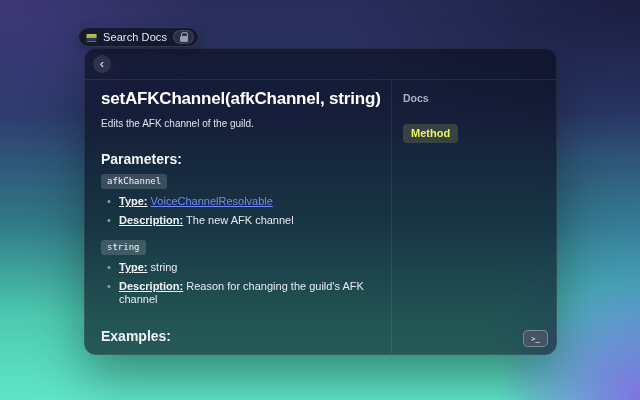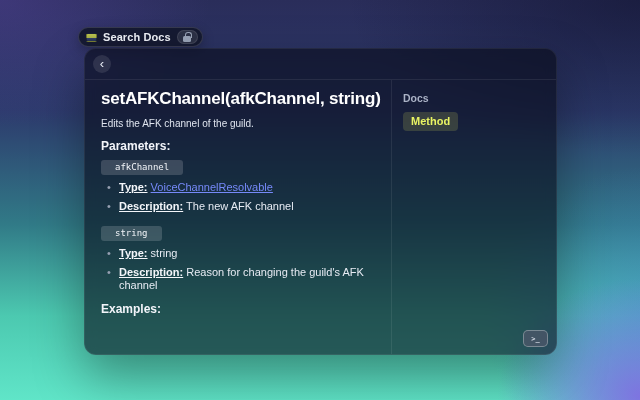--- a/index.html
+++ b/index.html
@@ -19,21 +19,21 @@
   
   .launcher {
     position:absolute; left:78px; top:27px; height:20px;
     display:flex; align-items:center; gap:6px;
     padding:0 4px 0 7px;
     background:rgba(19,24,46,0.92);
     border:1px solid rgba(255,255,255,0.14);
     border-radius:10px;
     box-shadow:0 4px 12px rgba(0,0,0,0.25);
   }
-  .launcher-label { color:#eef1f7; font-size:11px; font-weight:700; letter-spacing:.1px; }
+  .launcher-label { color:#eef1f7; font-size:11px; font-weight:400; letter-spacing:.1px; }
   .fav-icon {
     width:11px; height:9px; border-radius:2px; flex:0 0 auto;
     background:linear-gradient(180deg,#bcc44f 0%,#a8b14a 55%,#31406a 55%,#263253 100%);
     border:1px solid rgba(0,0,0,0.35);
   }
   .lock-chip {
     height:14px; min-width:21px; border-radius:7px;
     background:rgba(255,255,255,0.10);
     border:1px solid rgba(255,255,255,0.10);
     display:flex; align-items:center; justify-content:center;
@@ -66,47 +66,47 @@
     background:rgba(255,255,255,0.10);
     color:#e9edf4; font-size:13px; line-height:16px; text-align:center;
     border:none; cursor:pointer; padding:0;
     font-family:"Liberation Sans", sans-serif;
   }
   .panel-body { flex:1; display:flex; min-height:0; }
 
   .main-col { width:306px; padding:9px 7px 0 16px; min-height:0; }
   .doc-title { color:#ffffff; font-size:17px; font-weight:700; letter-spacing:-0.2px; }
   .doc-summary { color:#dfe4ee; font-size:10px; margin-top:9px; }
-  .section-label { color:#f2f4f9; font-size:12px; font-weight:700; margin-top:10px; }
+  .section-label { color:#f2f4f9; font-size:14px; font-weight:700; margin-top:22px; }
   .code-badge {
     display:inline-block; margin-top:7px;
     font-family:"DejaVu Sans Mono", monospace; font-size:9px;
     color:#f2f4f8; background:rgba(255,255,255,0.16);
-    padding:2px 14px 3px; border-radius:3px;
+    padding:2px 6px 3px; border-radius:3px;
   }
   ul.props { list-style:none; margin-top:6px; }
   ul.props li {
     position:relative; padding-left:18px; margin-bottom:6px;
     color:#e7ebf3; font-size:11px; line-height:13px;
   }
   ul.props li::before {
     content:"•"; position:absolute; left:6px; top:0;
     color:#97a0b2; font-size:11px;
   }
   .b { font-weight:700; color:#f4f6fa;text-decoration:underline; }
   a.type-link { color:#7689f9; text-decoration:underline; cursor:pointer; }
   .returns-line { color:#e7ebf3; font-size:11px; margin-top:7px; }
 
   .side-col {
     flex:1; border-left:1px solid rgba(255,255,255,0.08);
     padding:12px 0 0 11px; position:relative;
   }
   .tags-label { color:#aab2c5; font-size:10.5px; font-weight:700; }
   .tag-badge {
-    display:inline-block; margin-top:8px;
+    display:inline-block; margin-top:20px;
     background:rgba(235,245,95,0.16);
     color:#e9f463; font-size:11px; font-weight:700;
     padding:3px 8px 4px; border-radius:4px;
   }
   .term-btn {
     position:absolute; right:8px; bottom:7px;
     width:25px; height:17px; border-radius:5px;
     background:rgba(78,88,106,0.75);
     border:1px solid rgba(255,255,255,0.30);
     color:#d6dce6; font-family:"DejaVu Sans Mono", monospace;

